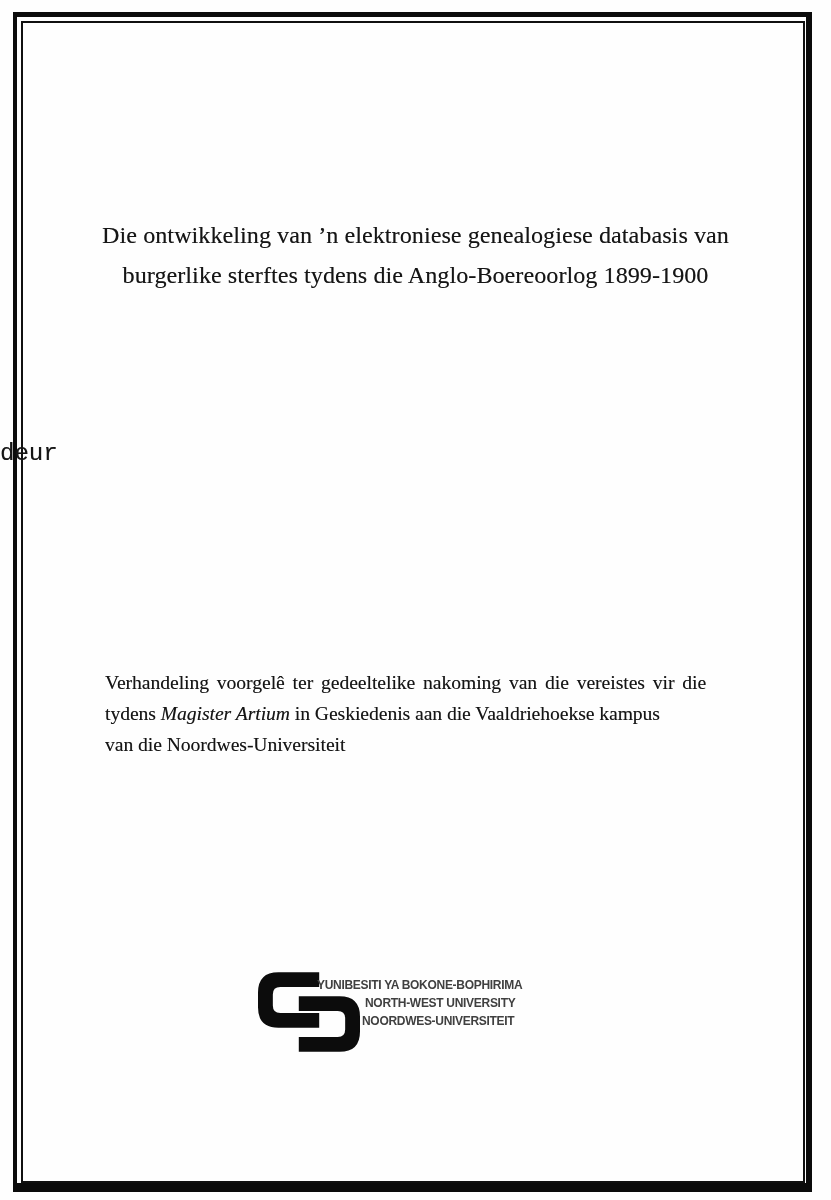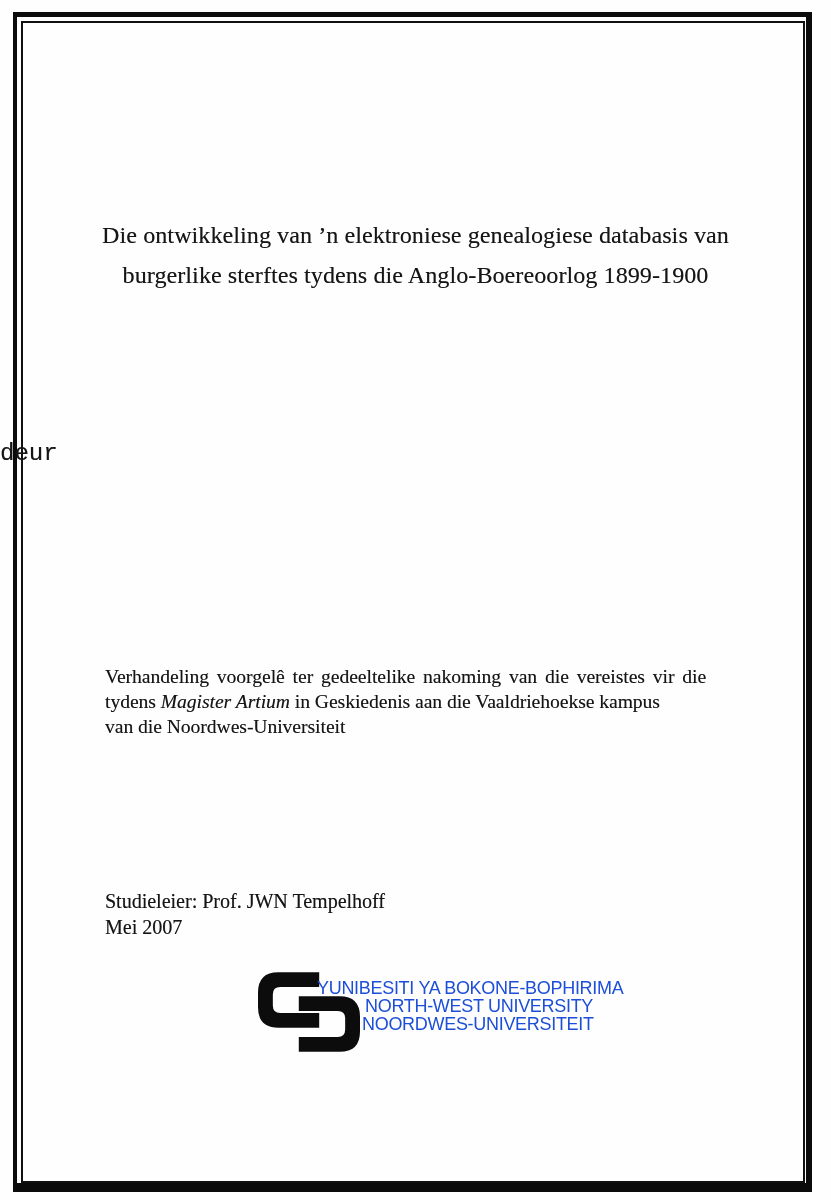--- a/index.html
+++ b/index.html
@@ -57,21 +57,21 @@
     text-align: center;
     font-size: 22px;
     white-space: nowrap;
   }
   .statement {
     position: absolute;
     top: 664px; left: 105px; width: 632px;
     font-size: 19.5px;
     line-height: 25px;
   }
-  .statement .line { white-space: nowrap; }
+  .statement .line { white-space: nowrap; margin-top: 6px; }
   .statement .line.justified { word-spacing: 3px; }
   .statement .italic { font-style: italic; }
   .supervisor-block {
     position: absolute;
     top: 888px; left: 105px;
     font-size: 20px;
     line-height: 26px;
     white-space: nowrap;
   }
   .logo {
@@ -81,25 +81,25 @@
     color: #0c0c0c;
   }
   .logo-mark {
     position: absolute;
     left: 0; top: 4px;
     width: 102px; height: 80px;
   }
   .logo-text-line {
     position: absolute;
     font-family: "Liberation Sans", "DejaVu Sans", sans-serif;
-    font-weight: 400;
-    font-size: 18px;
+    font-weight: 700;
+    font-size: 12px;
     letter-spacing: -0.3px;
     white-space: nowrap;
-    color: #1d4ed8;
+    color: #404040;
   }
   .logo-line-1 { left: 59px;  top: 10px; }
   .logo-line-2 { left: 107px; top: 28px; }
   .logo-line-3 { left: 104px; top: 46px; }
 </style>
 </head>
 <body>
 
 <div class="page">
 
@@ -113,24 +113,20 @@
 
   <div class="byline ink">deur</div>
 
 
   <div class="statement ink">
     <div class="line justified">Verhandeling voorgelê ter gedeeltelike nakoming van die vereistes vir die</div>
     <div class="line"><span>tydens </span><span class="italic">Magister Artium</span><span> in Geskiedenis aan die Vaaldriehoekse kampus</span></div>
     <div class="line">van die Noordwes-Universiteit</div>
   </div>
 
-  <div class="supervisor-block ink">
-    <div>Studieleier: Prof. JWN Tempelhoff</div>
-    <div>Mei 2007</div>
-  </div>
 
   <div class="logo">
     <svg class="logo-mark" viewBox="0 0 110 86" xmlns="http://www.w3.org/2000/svg" aria-hidden="true">
       <path fill="#0c0c0c" d="M 22,0 H 66 V 16 H 24 Q 16,16 16,24 V 36 Q 16,44 24,44 H 66 V 60 H 22 Q 0,60 0,38 V 22 Q 0,0 22,0 Z"></path>
       <path fill="#0c0c0c" d="M 88,26 H 44 V 42 H 86 Q 94,42 94,50 V 62 Q 94,70 86,70 H 44 V 86 H 88 Q 110,86 110,64 V 48 Q 110,26 88,26 Z"></path>
     </svg>
     <div class="logo-text-line logo-line-1">YUNIBESITI YA BOKONE-BOPHIRIMA</div>
     <div class="logo-text-line logo-line-2">NORTH-WEST UNIVERSITY</div>
     <div class="logo-text-line logo-line-3">NOORDWES-UNIVERSITEIT</div>
   </div>

